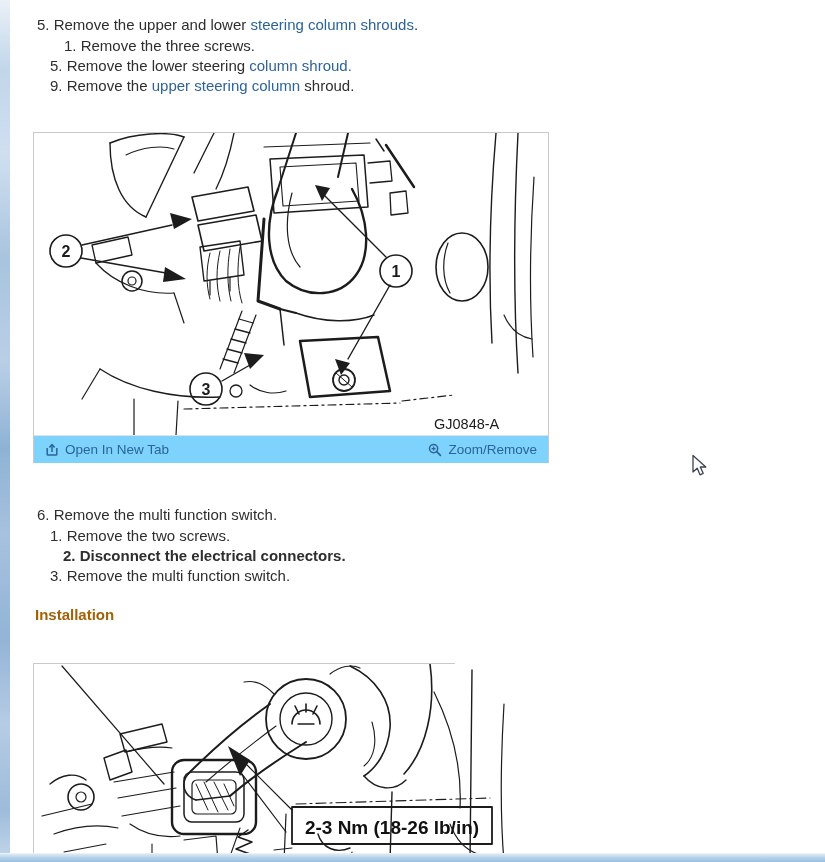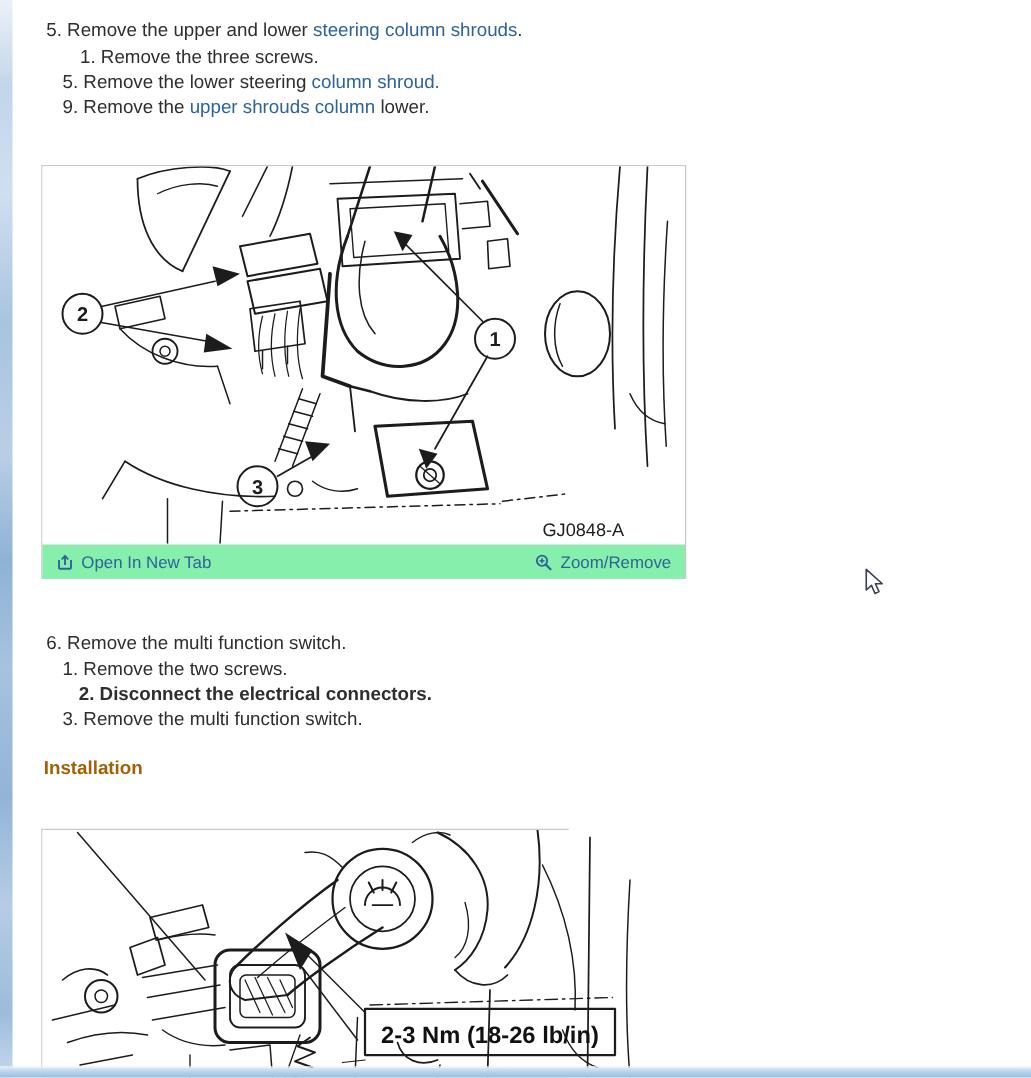--- a/index.html
+++ b/index.html
@@ -24,21 +24,21 @@
   .textline{
     position:absolute;font-size:15px;line-height:19px;white-space:nowrap;
   }
   .lnk{color:#2d6399;cursor:pointer;}
   .heading{font-weight:bold;color:#a16207;}
   .figure{
     position:absolute;background:#ffffff;border:1px solid #c9c9c9;box-sizing:border-box;
   }
   .fig-img{position:relative;background:#fff;overflow:hidden;}
   .fig-footer{
-    height:28px;background:#86efac;border-top:1px solid #dfe3e9;
+    height:28px;background:#7dd3fc;border-top:1px solid #dfe3e9;
     display:flex;align-items:center;justify-content:space-between;
     padding:0 11px;box-sizing:border-box;
   }
   .fig-link{
     display:flex;align-items:center;gap:6px;
     color:#2d6399;font-size:13.5px;cursor:pointer;white-space:nowrap;
   }
   .fig-link svg{display:block;}
   svg text{font-family:"Liberation Sans",sans-serif;}
   .sketch path,.sketch line,.sketch circle,.sketch ellipse,.sketch rect,.sketch polyline{
@@ -54,21 +54,21 @@
 <div class="textline" style="left:37px;top:15px;">
   <span>5. Remove the upper and lower </span><span class="lnk">steering column shrouds</span><span>.</span>
 </div>
 <div class="textline" style="left:64px;top:36px;">
   <span>1. Remove the three screws.</span>
 </div>
 <div class="textline" style="left:50px;top:56px;">
   <span>5. Remove the lower steering </span><span class="lnk">column shroud.</span>
 </div>
 <div class="textline" style="left:50px;top:76px;">
-  <span>9. Remove the </span><span class="lnk">upper shrouds column</span><span> lower.</span>
+  <span>9. Remove the </span><span class="lnk">upper steering column</span><span> shroud.</span>
 </div>
 
 <div class="figure" style="left:33px;top:132px;width:516px;height:331px;">
   <div class="fig-img" style="width:514px;height:302px;">
     <svg class="sketch" width="514" height="302" viewBox="0 0 514 302">
 
       <g>
         <path d="M262,0 L244,56" stroke-width="2"></path>
         <path d="M314,0 L304,44" stroke-width="2"></path>
         <path d="M244,56 C230,92 232,128 252,148 C274,166 306,164 322,142 C338,120 334,84 318,56" stroke-width="2.4"></path>

